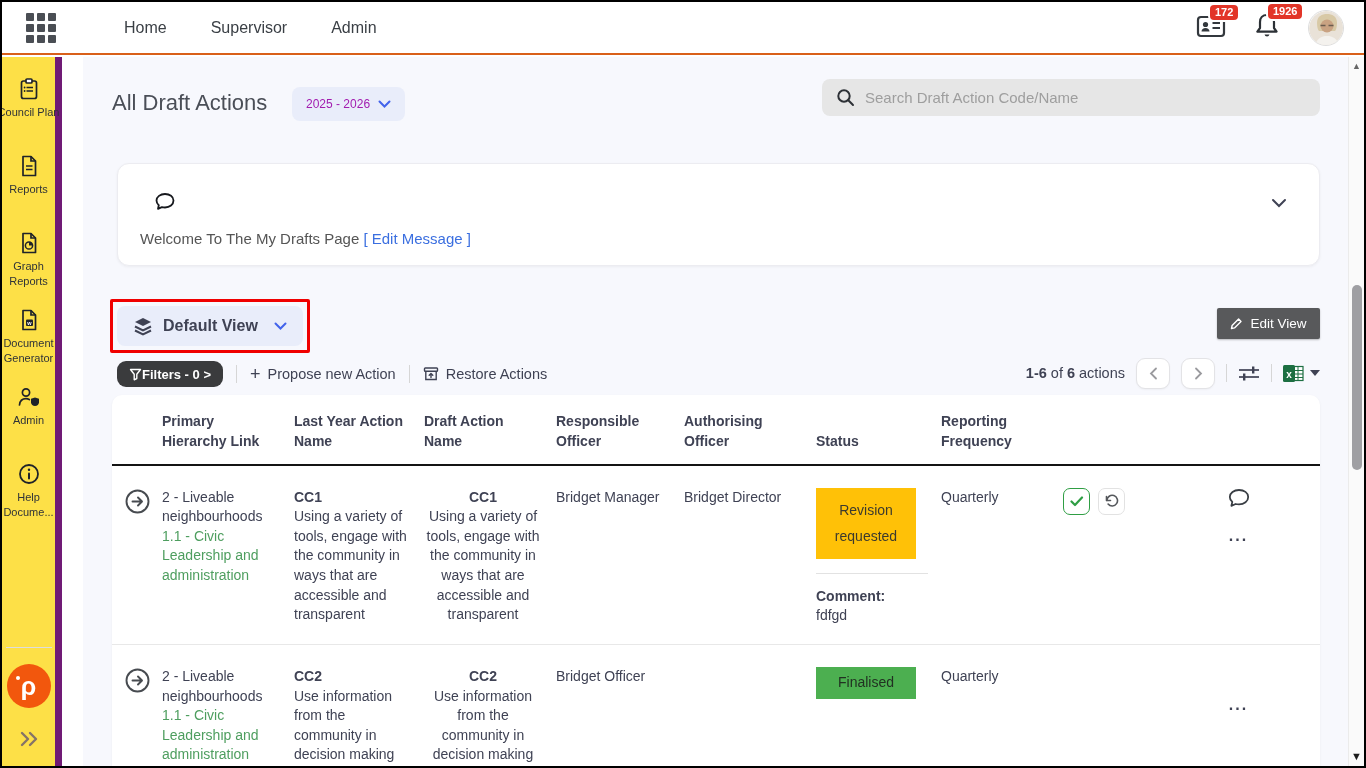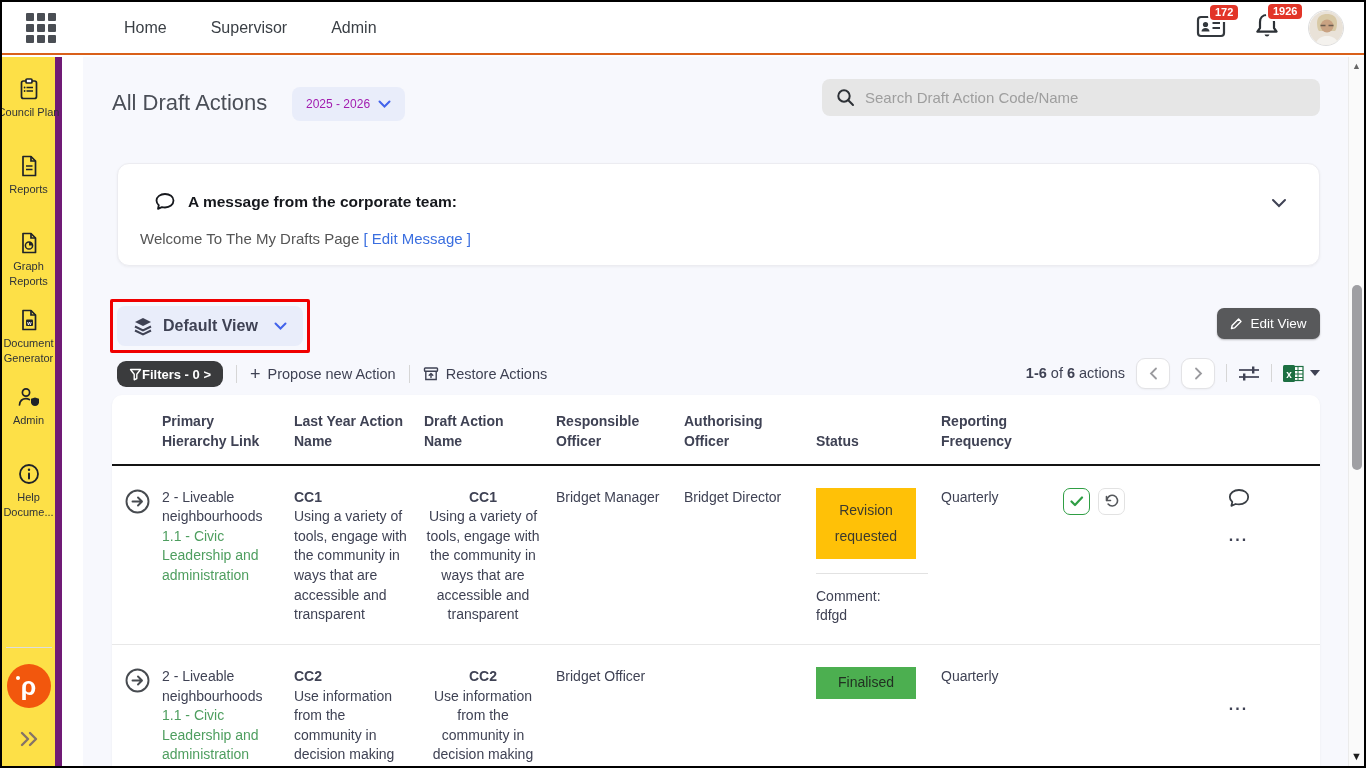--- a/index.html
+++ b/index.html
@@ -54,21 +54,21 @@
   .msg-title { font-size:15.5px; font-weight:700; color:#16181d; }
   .msg-collapse { position:absolute; right:32px; top:30px; cursor:pointer; }
   .msg-body { position:absolute; left:22px; top:66px; font-size:15px; color:#555; }
   .msg-link { color:#3b6fe0; cursor:pointer; }
 
   .red-box { position:absolute; left:27px; top:242px; border:3px solid #f00000; padding:4px; border-radius:2px; }
   .view-pill { height:40px; background:#e9edfa; border-radius:8px; display:flex; align-items:center; gap:10px;
                padding:0 16px; cursor:pointer; }
   .view-pill span { font-size:16px; font-weight:700; color:#3f4254; }
   .edit-view-btn { position:absolute; left:1134px; top:251px; width:103px; height:31px; background:#58595b;
-                   border-radius:7px; color:#fff; display:flex; align-items:center; justify-content:center;
+                   border-radius:2px; color:#fff; display:flex; align-items:center; justify-content:center;
                    gap:7px; font-size:13.5px; cursor:pointer; box-shadow:0 1px 2px rgba(0,0,0,.25); }
 
   .toolbar-left { position:absolute; left:34px; top:303px; height:28px; display:flex; align-items:center; gap:13px; }
   .filters-btn { height:26px; background:#3a3b3d; border-radius:9px; color:#fff; font-size:13px; font-weight:700;
                  display:flex; align-items:center; padding:0 12px; cursor:pointer;text-align:right; }
   .tb-divider { width:1px; height:18px; background:#d6d6d6; }
   .tb-link { display:flex; align-items:center; gap:7px; font-size:14.5px; color:#3f4254; cursor:pointer; }
   .plus-glyph { font-size:18px; line-height:1; color:#3f4254; }
 
   .toolbar-right { position:absolute; right:28px; top:300px; height:32px; display:flex; align-items:center; gap:11px; }
@@ -89,21 +89,21 @@
   .trow1 { border-bottom:1px solid #e8e8e8; }
   .td { font-size:14px; color:#3f4254; line-height:1.4; padding-right:14px; }
   .arrow-cell { padding-left:12px; }
   .hier-secondary { color:#4e9e5f; }
   .code { font-weight:700; }
   .center { text-align:center; }
   .badge { width:100px; text-align:center; font-size:14px; color:#3c3a2e; }
   .badge--yellow { background:#ffc107; padding:9px 6px; line-height:1.9; }
   .badge--green { background:#4caf50; padding:6px 6px; color:#223122; }
   .status-divider { width:112px; border-top:1px solid #e2e2e2; margin:14px 0 13px; }
-  .comment-label { font-weight:400; }
+  .comment-label { font-weight:700; }
   .act-btns { display:flex; gap:8px; }
   .sq-btn { width:27px; height:27px; border-radius:7px; background:#fff; display:flex; align-items:center;
             justify-content:center; cursor:pointer; }
   .sq-btn.approve { border:1.6px solid #2f9e44; }
   .sq-btn.undo { border:1px solid #e2e2e2; }
   .more-cell { display:flex; flex-direction:column; align-items:center; }
   .more-dots { font-size:16px; font-weight:700; letter-spacing:2px; color:#3f4254; cursor:pointer; line-height:1; }
   .bubble-btn { cursor:pointer; }
 
   
@@ -251,21 +251,20 @@
       <line x1="12.3" y1="12.3" x2="17" y2="17" stroke="#2d3136" stroke-width="2" stroke-linecap="round"></line>
     </svg>
     <input type="text" placeholder="Search Draft Action Code/Name" style="">
   </div>
 
   <div class="message-card">
     <div class="msg-head">
       <svg width="22" height="20" viewBox="0 0 22 20">
         <path d="M11 2C6.3 2 2.5 4.9 2.5 8.6c0 1.8.9 3.4 2.3 4.6l-.8 3.6 3.9-1.7c1 .3 2 .4 3.1.4 4.7 0 8.5-2.9 8.5-6.9S15.7 2 11 2z" fill="none" stroke="#16181d" stroke-width="1.8" stroke-linejoin="round"></path>
       </svg>
-      <span class="msg-title">A message from the corporate team:</span>
     </div>
     <div class="msg-collapse">
       <svg width="16" height="10" viewBox="0 0 16 10">
         <path d="M2 2l6 6 6-6" fill="none" stroke="#3f4254" stroke-width="2" stroke-linecap="round"></path>
       </svg>
     </div>
     <div class="msg-body">
       <span>Welcome To The My Drafts Page</span>
       <span class="msg-link">[ Edit Message ]</span>
     </div>

